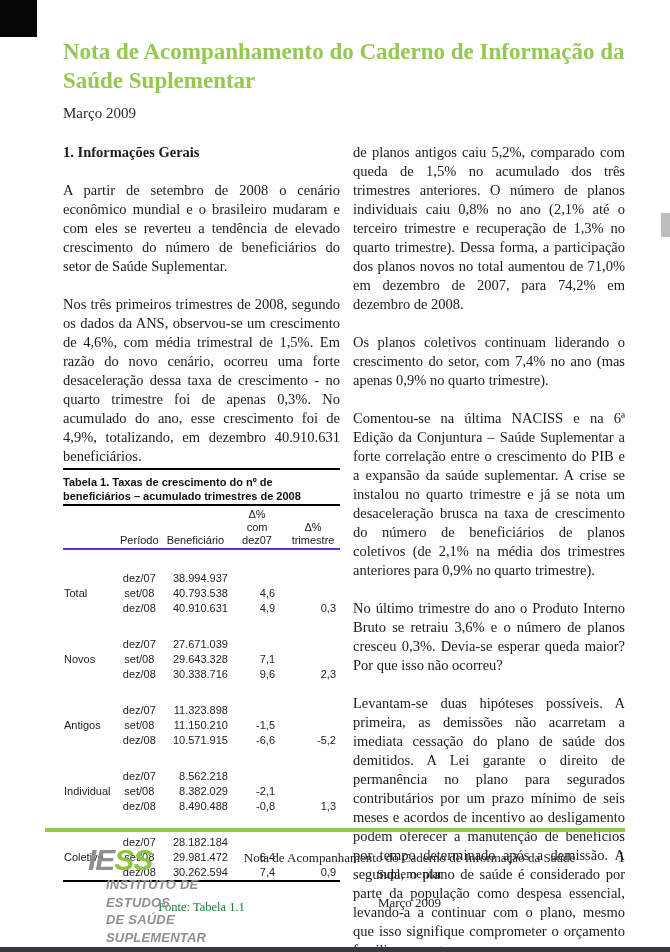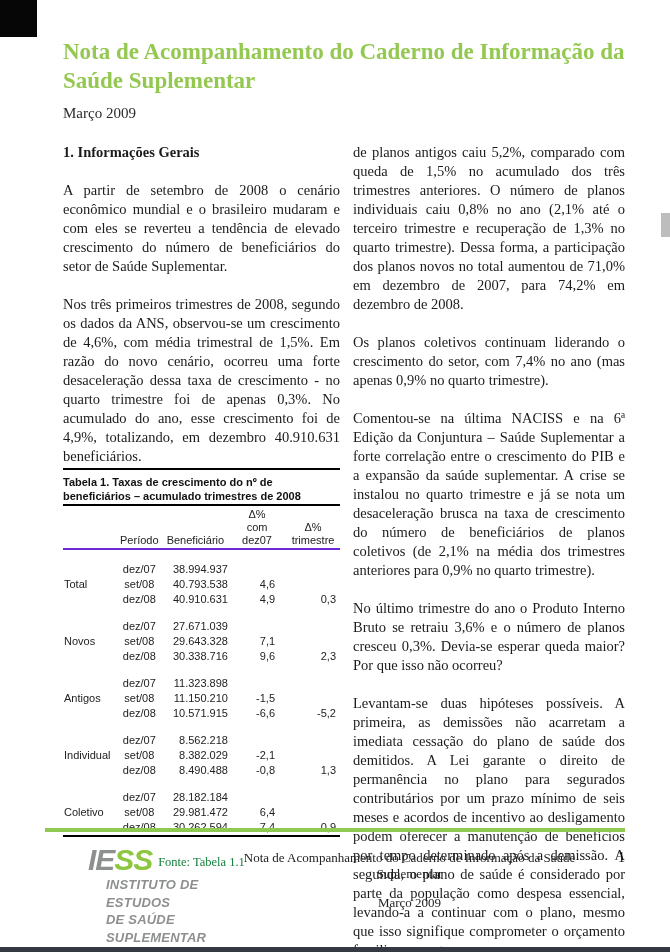--- a/index.html
+++ b/index.html
@@ -42,21 +42,21 @@
   .table-block th {
     font-weight:normal; white-space:pre-line; text-align:center;
     padding:2px 1px; border-bottom:2px solid #6d28d9; line-height:1.15; vertical-align:bottom;
   }
   .table-block td { padding:1px 1px; line-height:1.18; }
   .c-label  { width:62px; text-align:left; vertical-align:middle; }
   .c-period { width:52px; text-align:center; }
   .c-benef  { width:80px; text-align:right; padding-right:10px !important; }
   .c-d1     { width:48px; text-align:right; padding-right:14px !important; }
   .c-d2     { width:52px; text-align:right; padding-right:4px !important; }
-  tr.group-start td { padding-top:13px; }
+  tr.group-start td { padding-top:22px; }
   .table-source { font-family:"Liberation Serif", serif; font-size:12.5px; color:#15803d; padding-top:16px; text-align:center; }
 
   
   .footer { position:absolute; top:828px; left:0; width:100%; }
   .green-bar { margin-left:45px; width:580px; height:4px; background:#8fc952; }
   .footer-row { display:flex; align-items:flex-start; margin:14px 45px 0 88px; }
   .logo { width:130px; flex:none; }
   .logo-word {
     font-family:"Liberation Sans", sans-serif; font-style:italic; font-weight:bold;
     font-size:30px; line-height:0.9; letter-spacing:-1px;

